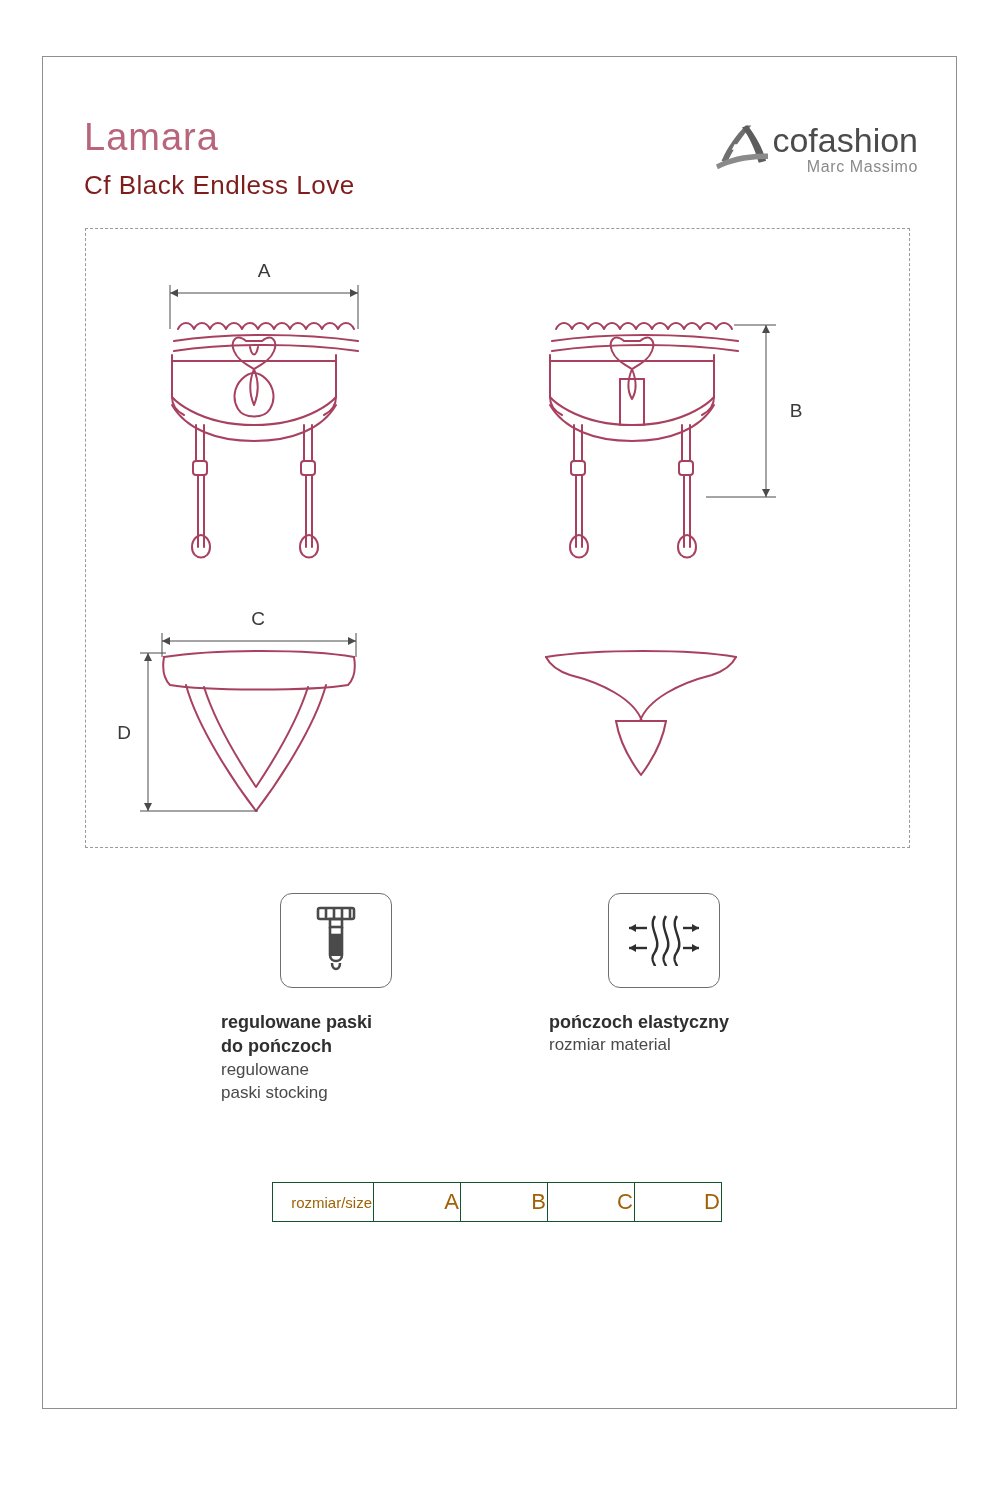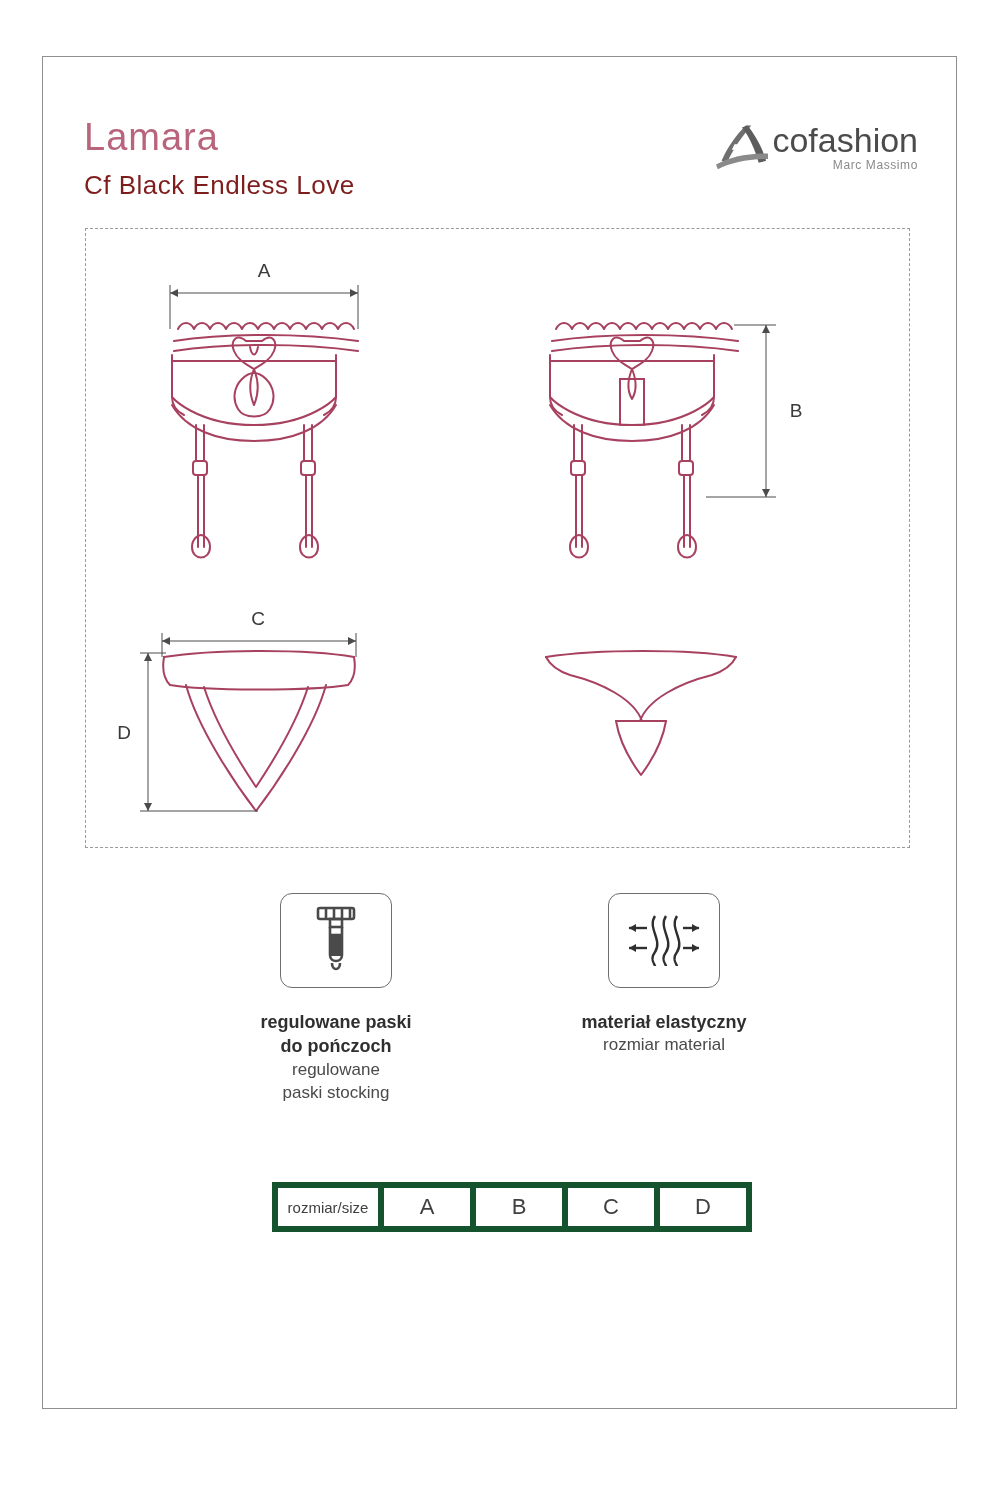--- a/index.html
+++ b/index.html
@@ -62,21 +62,21 @@
   .brand-text {
     padding-top: 4px;
   }
   .brand-name {
     font-size: 34px;
     color: #4b4b4b;
     line-height: 0.95;
     letter-spacing: 0px;
   }
   .brand-tag {
-    font-size: 12px;
+    font-size: 16px;
     color: #8a8a8a;
     letter-spacing: 0.6px;
     text-align: right;
     margin-top: 2px;
   }
 
   
   .diagram-area {
     position: absolute;
     left: 85px;
@@ -97,21 +97,20 @@
     position: absolute;
     left: 0;
     top: 893px;
     width: 1000px;
     display: flex;
     justify-content: center;
     gap: 98px;
   }
   .icon-col {
     width: 230px;
-    text-align: center;
   }
   .icon-box {
     width: 112px;
     height: 95px;
     margin: 0 auto;
     border: 1px solid #6e6e6e;
     border-radius: 12px;
     box-sizing: border-box;
     display: flex;
     align-items: center;
@@ -133,24 +132,24 @@
   
   .size-table-wrap {
     position: absolute;
     left: 272px;
     top: 1182px;
   }
   table.size-table {
     border-collapse: collapse;
   }
   table.size-table td, table.size-table th {
-    border: 6px solid #14532d;
-    text-align: center;
+    border: 1px solid #14532d;
+    text-align: right;
     font-weight: 400;
-    color: #404040;
+    color: #a16207;
   }
   table.size-table tr.head td {
     height: 36px;
     font-size: 15px;
   }
   table.size-table tr.head td.hdr-letter {
     font-size: 22px;
   }
   table.size-table tr.body td {
     height: 64px;
@@ -357,21 +356,21 @@
           <line x1="78" y1="18" x2="62" y2="18"></line>
           <line x1="78" y1="38" x2="62" y2="38"></line>
         </g>
         <path d="M8 18 L15 14 L15 22 Z" fill="#2f2f2f"></path>
         <path d="M8 38 L15 34 L15 42 Z" fill="#2f2f2f"></path>
         <path d="M78 18 L71 14 L71 22 Z" fill="#2f2f2f"></path>
         <path d="M78 38 L71 34 L71 42 Z" fill="#2f2f2f"></path>
       </svg>
     </div>
     <div class="icon-caption-pl">
-      <div class="bold-pl">materiał elastyczny</div>
+      <div class="bold-pl">pończoch elastyczny</div>
     </div>
     <div class="icon-caption-en">
       <div>rozmiar material</div>
     </div>
   </div>
 
 </div>
 
 <div class="size-table-wrap">
   <table class="size-table">

